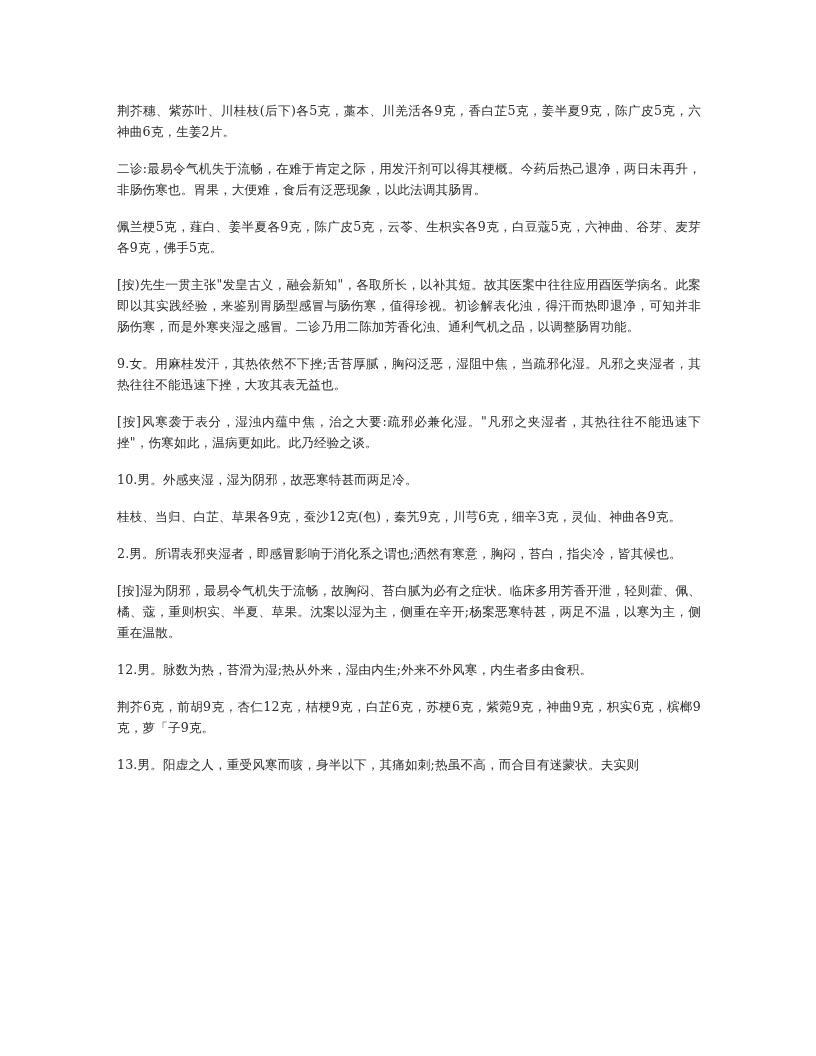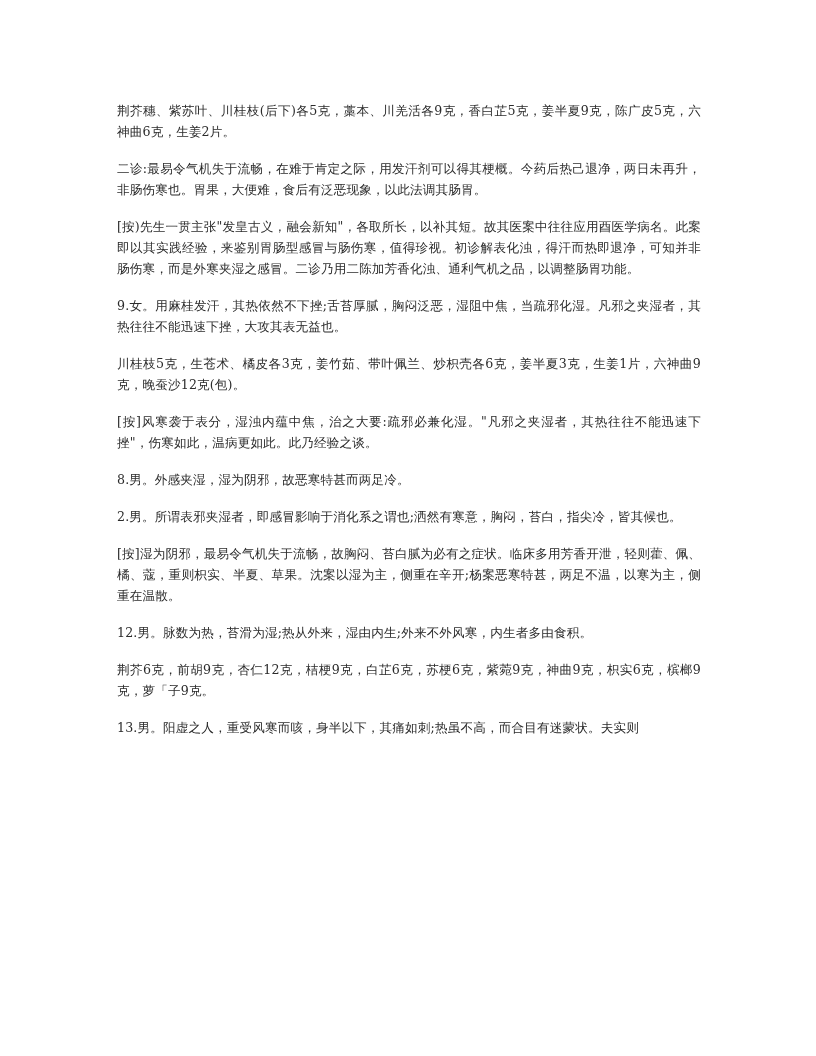--- a/index.html
+++ b/index.html
@@ -44,31 +44,32 @@
 </head>
 <body>
 
 <div class="page">
   <div class="text-block">
 
     <p class="para">荆芥穗、紫苏叶、川桂枝(后下)各5克，藁本、川羌活各9克，香白芷5克，姜半夏9克，陈广皮5克，六神曲6克，生姜2片。</p>
 
     <p class="para">二诊:最易令气机失于流畅，在难于肯定之际，用发汗剂可以得其梗概。今药后热己退净，两日未再升，非肠伤寒也。胃果，大便难，食后有泛恶现象，以此法调其肠胃。</p>
 
+    <p class="para">佩兰梗5克，薤白、姜半夏各9克，陈广皮5克，云苓、生枳实各9克，白豆蔻5克，六神曲、谷芽、麦芽各9克，佛手5克。</p>
 
     <p class="para">[按)先生一贯主张"发皇古义，融会新知"，各取所长，以补其短。故其医案中往往应用酉医学病名。此案即以其实践经验，来鉴别胃肠型感冒与肠伤寒，值得珍视。初诊解表化浊，得汗而热即退净，可知并非肠伤寒，而是外寒夹湿之感冒。二诊乃用二陈加芳香化浊、通利气机之品，以调整肠胃功能。</p>
 
     <p class="para">9.女。用麻桂发汗，其热依然不下挫;舌苔厚腻，胸闷泛恶，湿阻中焦，当疏邪化湿。凡邪之夹湿者，其热往往不能迅速下挫，大攻其表无益也。</p>
 
-    <p class="para">川桂枝5克，生苍术、橘皮各3克，姜竹茹、带叶佩兰、炒枳壳各6克，姜半夏3克，生姜1片，六神曲9克，晚蚕沙12克(包)。</p>
 
     <p class="para">[按]风寒袭于表分，湿浊内蕴中焦，治之大要:疏邪必兼化湿。"凡邪之夹湿者，其热往往不能迅速下挫"，伤寒如此，温病更如此。此乃经验之谈。</p>
 
-    <p class="para">8.男。外感夹湿，湿为阴邪，故恶寒特甚而两足冷。</p>
+    <p class="para">10.男。外感夹湿，湿为阴邪，故恶寒特甚而两足冷。</p>
 
+    <p class="para">桂枝、当归、白芷、草果各9克，蚕沙12克(包)，秦艽9克，川芎6克，细辛3克，灵仙、神曲各9克。</p>
 
     <p class="para">2.男。所谓表邪夹湿者，即感冒影响于消化系之谓也;洒然有寒意，胸闷，苔白，指尖冷，皆其候也。</p>
 
 
     <p class="para">[按]湿为阴邪，最易令气机失于流畅，故胸闷、苔白腻为必有之症状。临床多用芳香开泄，轻则藿、佩、橘、蔻，重则枳实、半夏、草果。沈案以湿为主，侧重在辛开;杨案恶寒特甚，两足不温，以寒为主，侧重在温散。</p>
 
     <p class="para">12.男。脉数为热，苔滑为湿;热从外来，湿由内生;外来不外风寒，内生者多由食积。</p>
 
     <p class="para">荆芥6克，前胡9克，杏仁12克，桔梗9克，白芷6克，苏梗6克，紫菀9克，神曲9克，枳实6克，槟榔9克，萝「子9克。</p>
 

